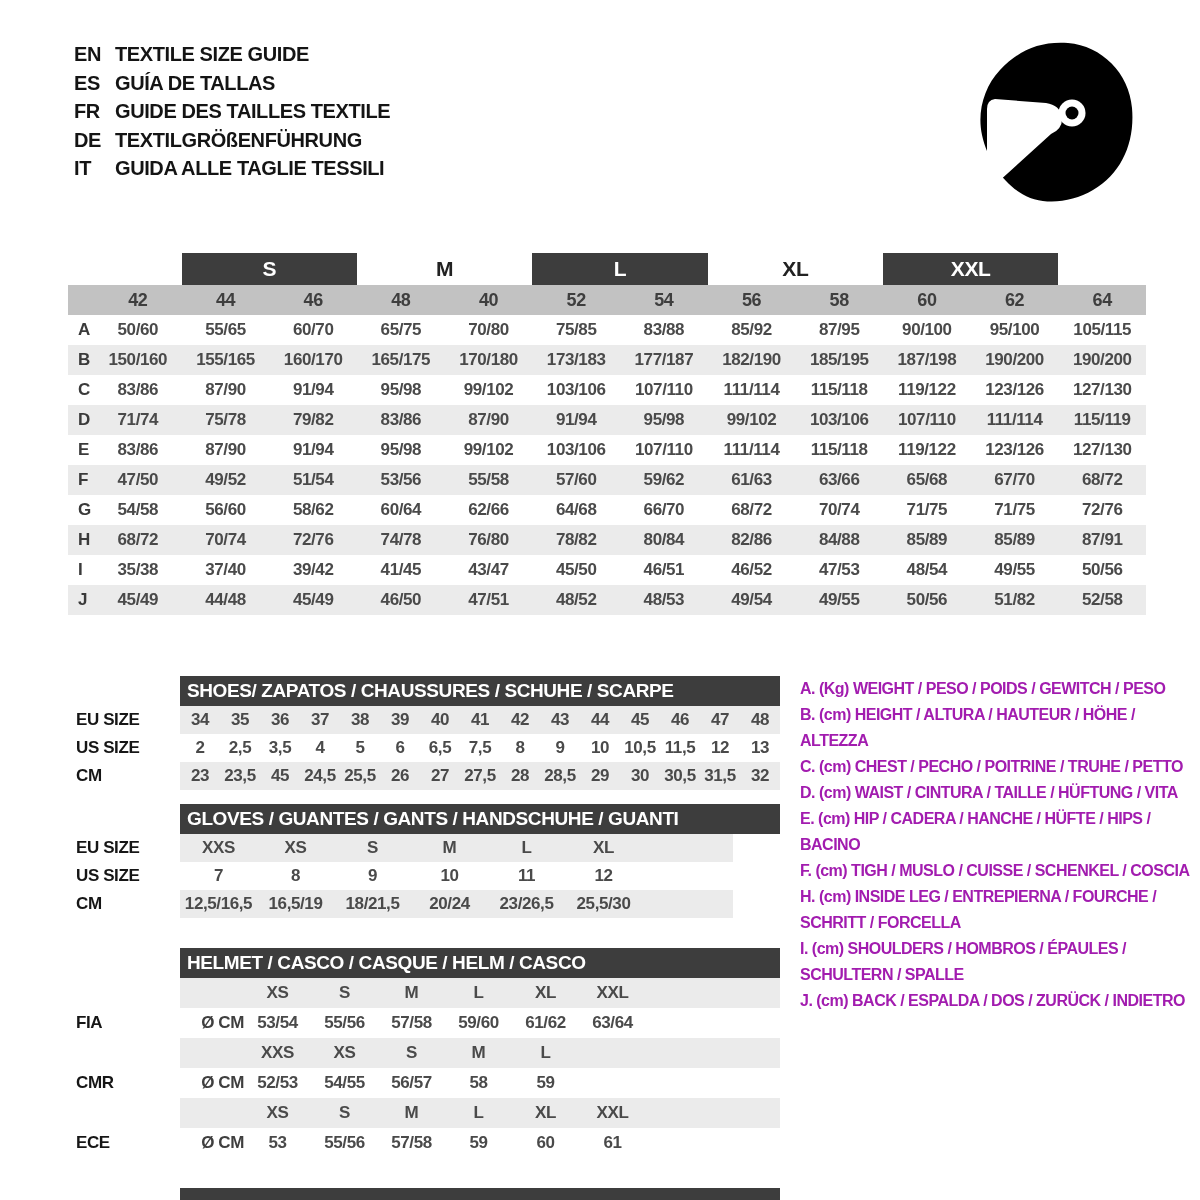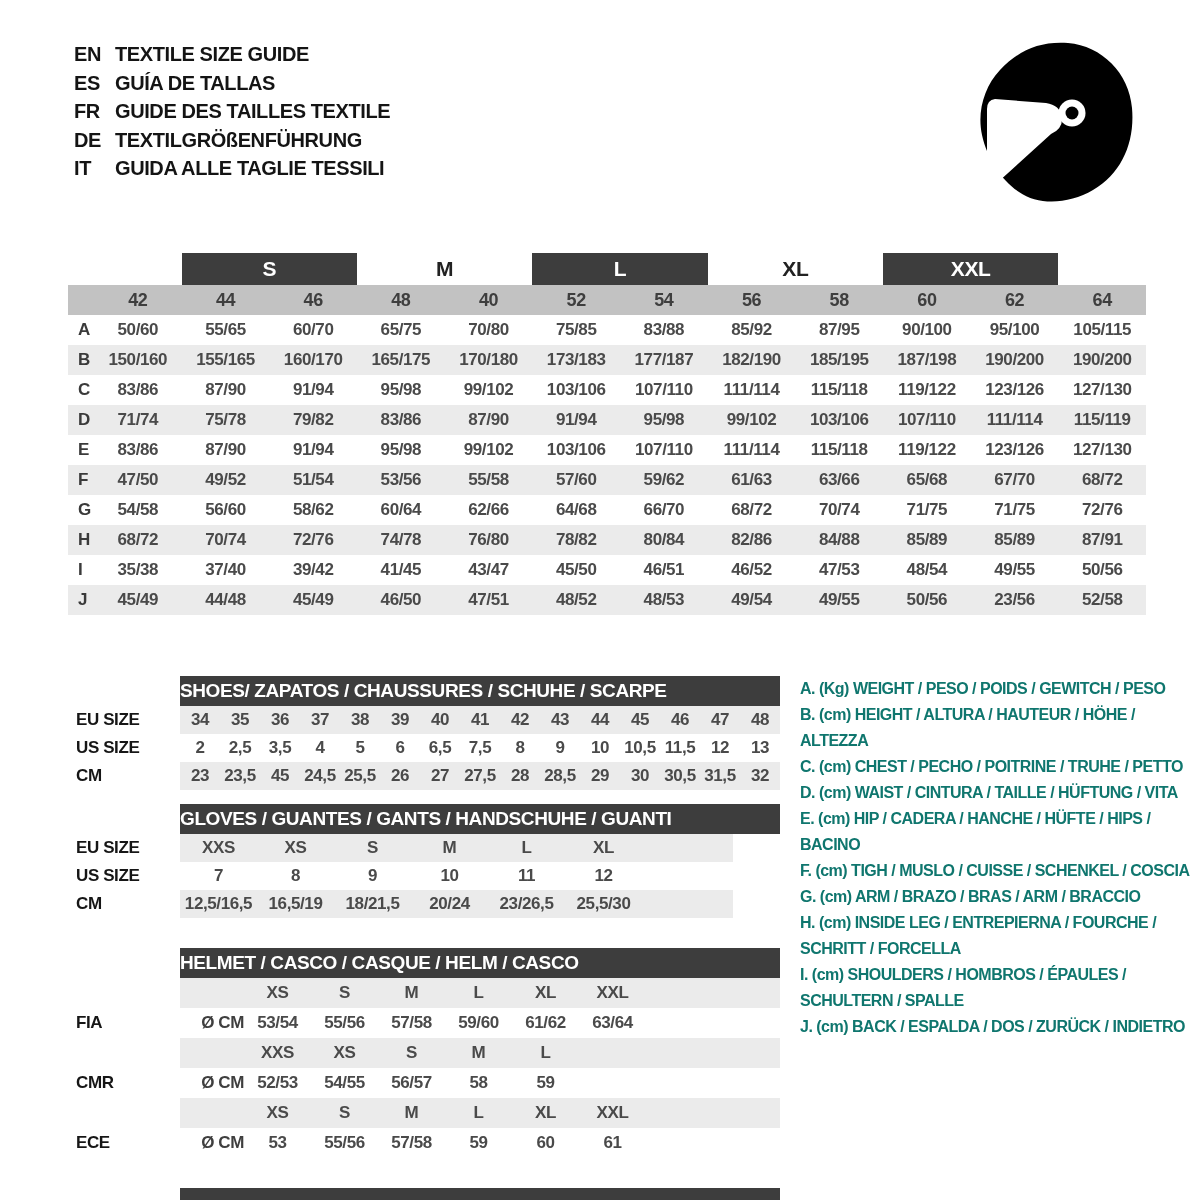--- a/index.html
+++ b/index.html
@@ -24,38 +24,38 @@
   .mt-group.dark{background:#3d3d3d;color:#fff;}
   .mt-header{display:flex;height:30px;background:#c2c2c2;font-size:18px;color:#3e3e3e;line-height:30px;}
   .mt-header .mt-label{width:26px;}
   .mt-row{display:flex;height:30px;font-size:17px;color:#4a4a4a;line-height:30px;}
   .mt-row.shaded{background:#ebebeb;}
   .mt-row .mt-label{width:26px;padding-left:10px;box-sizing:border-box;color:#3a3a3a;}
 
   
   .section{position:absolute;left:68px;width:712px;}
   .sec-title{margin-left:112px;width:600px;height:30px;background:#3d3d3d;color:#fff;
-             font-size:19px;line-height:30px;box-sizing:border-box;white-space:nowrap;}
+             font-size:19px;line-height:30px;padding-left:7px;box-sizing:border-box;white-space:nowrap;}
   .sec-row{display:flex;}
   .shoes .sec-row,.gloves .sec-row{height:28px;line-height:28px;}
   .helmet .sec-row{height:30px;line-height:30px;}
   .sec-label{width:112px;padding-left:8px;box-sizing:border-box;font-size:17px;color:#161616;}
   .sec-strip{display:flex;font-size:17px;color:#4a4a4a;}
   .sec-strip.shaded{background:#ebebeb;}
   .sec-strip .cell{text-align:center;}
   .shoes-strip{width:600px;}
   .shoes-strip .cell{flex:1;}
   .gloves-strip{width:553px;}
   .gloves-strip .cell{width:77px;flex:none;}
   .helmet-strip{width:600px;}
   .helmet-strip .cell{width:67px;flex:none;}
   .helmet-strip .cell.prefix{width:64px;text-align:right;color:#3f3f3f;}
 
   
-  .legend{position:absolute;left:800px;top:676px;width:398px;font-size:16px;line-height:26px;color:#0f766e;}
+  .legend{position:absolute;left:800px;top:676px;width:398px;font-size:16px;line-height:26px;color:#a21caf;}
   .legend-item{letter-spacing:-0.5px;}
 
   
   .bottom-bar{position:absolute;left:180px;top:1188px;width:600px;height:12px;background:#3d3d3d;}
 </style>
 </head>
 <body>
 
 <div class="sheet">
 
@@ -256,21 +256,21 @@
           <div class="mt-col">45/49</div>
           <div class="mt-col">44/48</div>
           <div class="mt-col">45/49</div>
           <div class="mt-col">46/50</div>
           <div class="mt-col">47/51</div>
           <div class="mt-col">48/52</div>
           <div class="mt-col">48/53</div>
           <div class="mt-col">49/54</div>
           <div class="mt-col">49/55</div>
           <div class="mt-col">50/56</div>
-          <div class="mt-col">23/56</div>
+          <div class="mt-col">51/82</div>
           <div class="mt-col">52/58</div>
         </div>
       </div>
   </div>
 
   <div class="section shoes" style="top:676px">
       <div class="sec-title">SHOES/ ZAPATOS / CHAUSSURES / SCHUHE / SCARPE</div>
       <div class="sec-row">
         <div class="sec-label">EU SIZE</div>
         <div class="sec-strip shoes-strip shaded">
@@ -444,20 +444,19 @@
       </div>
     </div>
 
   <div class="legend">
       <div class="legend-item">A. (Kg) WEIGHT / PESO / POIDS / GEWITCH / PESO</div>
       <div class="legend-item">B. (cm) HEIGHT / ALTURA / HAUTEUR / HÖHE / ALTEZZA</div>
       <div class="legend-item">C. (cm) CHEST / PECHO / POITRINE / TRUHE / PETTO</div>
       <div class="legend-item">D. (cm) WAIST / CINTURA / TAILLE / HÜFTUNG / VITA</div>
       <div class="legend-item">E. (cm) HIP / CADERA / HANCHE / HÜFTE / HIPS /  BACINO</div>
       <div class="legend-item">F. (cm) TIGH / MUSLO / CUISSE / SCHENKEL / COSCIA</div>
-      <div class="legend-item">G. (cm) ARM  / BRAZO / BRAS / ARM / BRACCIO</div>
       <div class="legend-item">H. (cm) INSIDE LEG / ENTREPIERNA / FOURCHE / SCHRITT / FORCELLA</div>
       <div class="legend-item">I.  (cm) SHOULDERS / HOMBROS / ÉPAULES / SCHULTERN / SPALLE</div>
       <div class="legend-item">J. (cm) BACK / ESPALDA / DOS / ZURÜCK / INDIETRO</div>
     </div>
 
   <div class="bottom-bar"></div>
 </div>
 
 </body></html>

